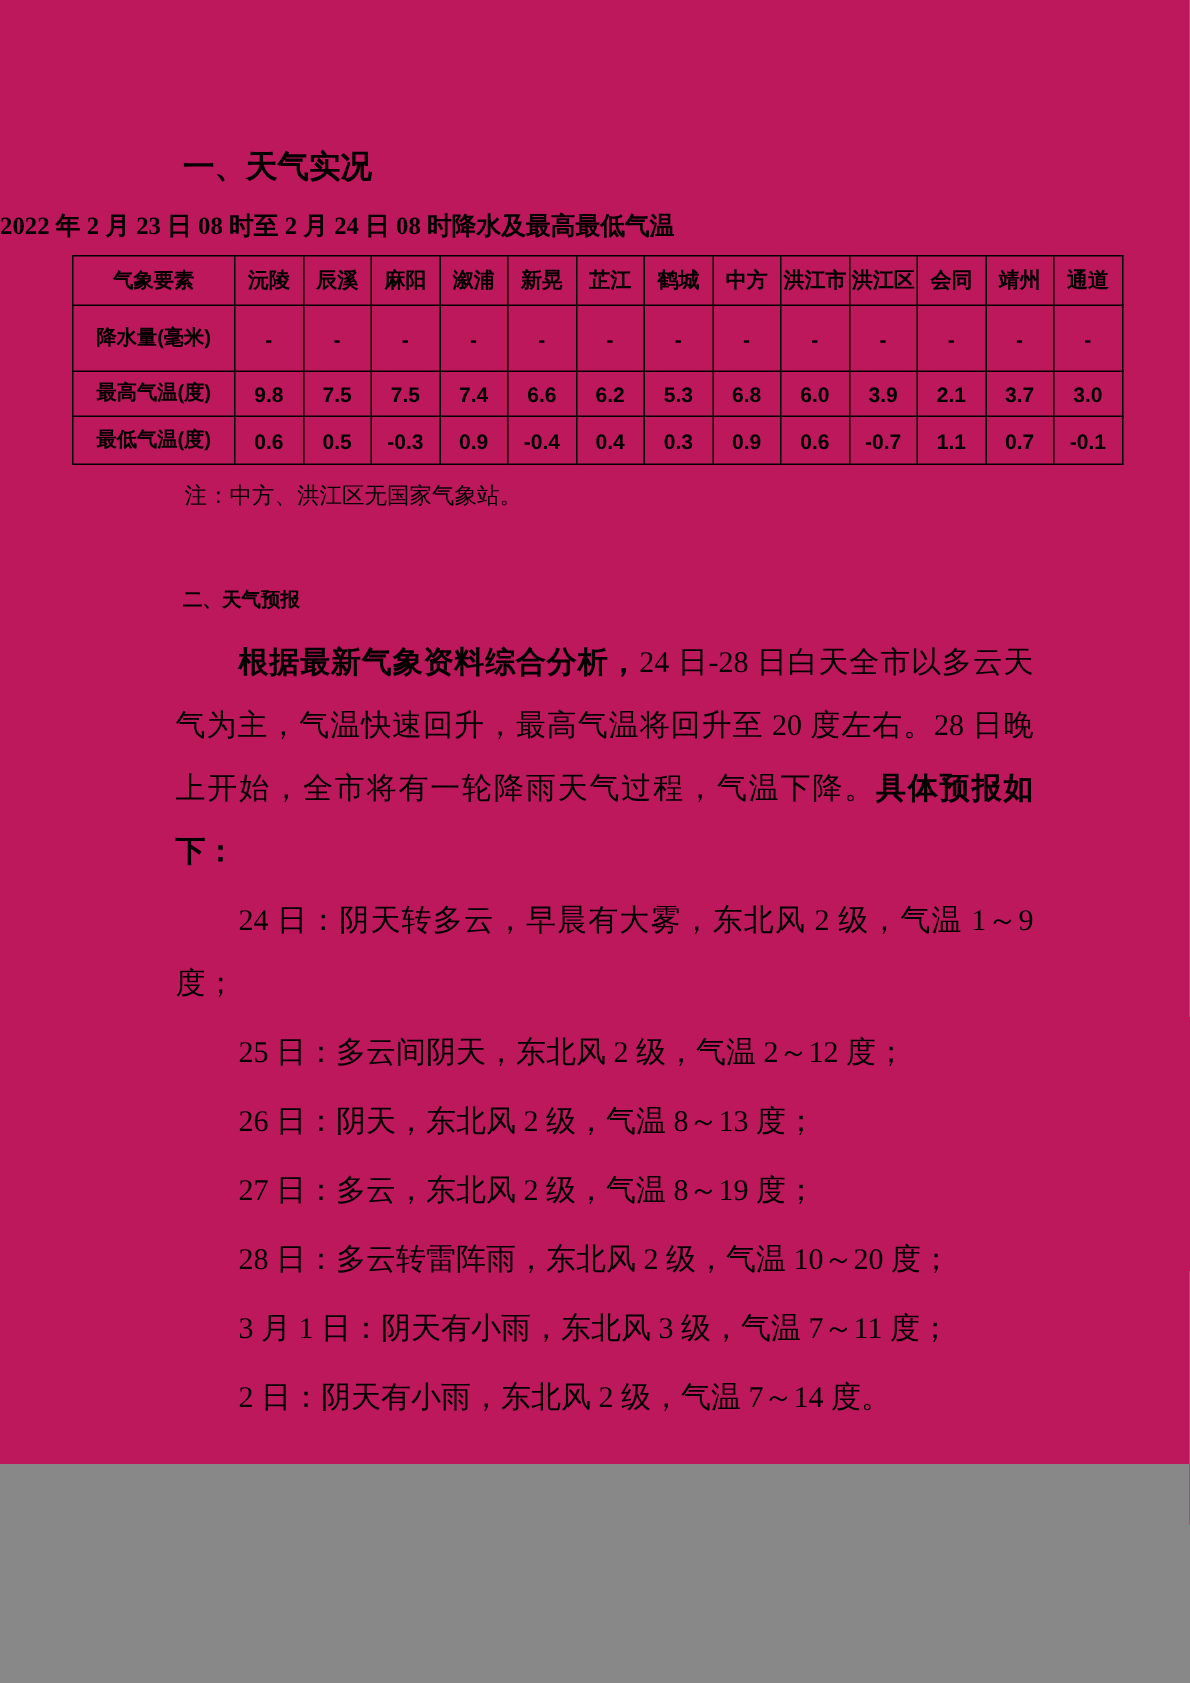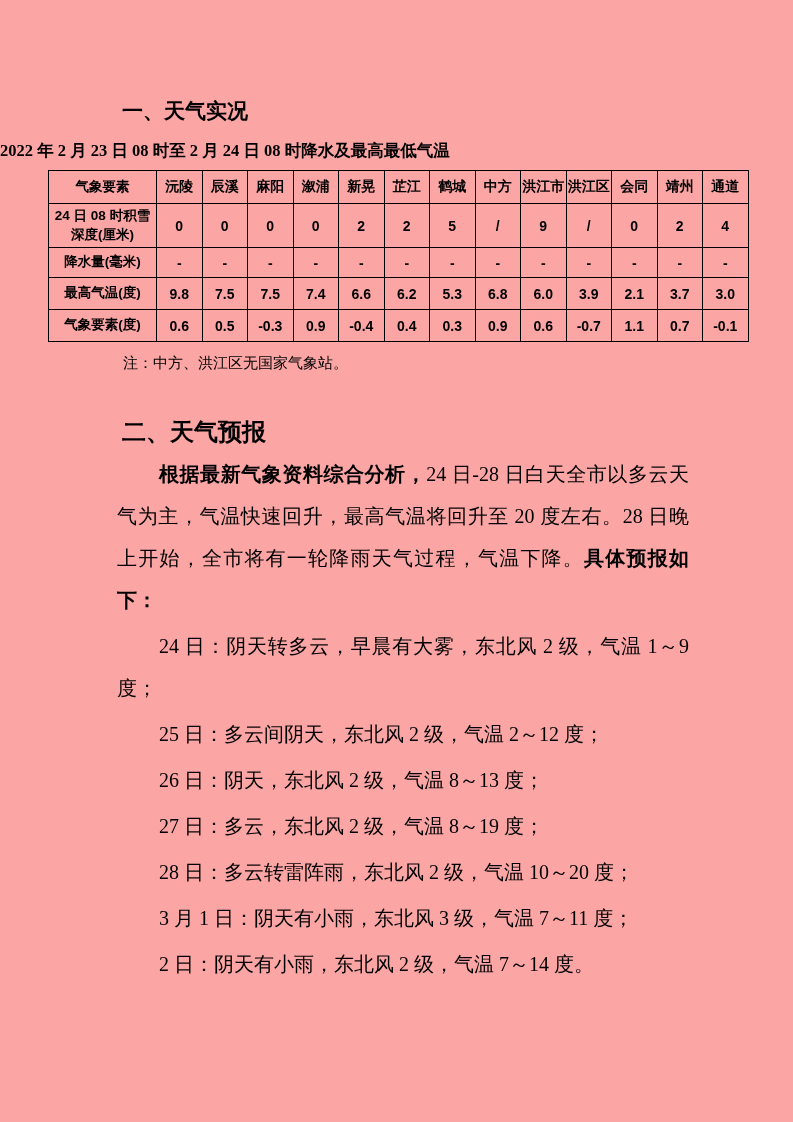--- a/index.html
+++ b/index.html
@@ -1,22 +1,22 @@
 <!DOCTYPE html>
 <html><head>
 <meta charset="utf-8">
 <style>
   * { margin: 0; padding: 0; box-sizing: border-box; }
   html, body { background: #888; }
   .page {
     position: relative;
     width: 793px;
-    height: 1122px;
+    height: 976px;
     margin: 0 auto;
-    background: #fca5a5;
+    background: #be185d;
     color: #000000;
     font-family: "Liberation Serif", "DejaVu Serif", serif;
     overflow: hidden;
   }
   .heading1 {
     padding-top: 97px;
     margin-left: 122px;
     font-size: 21px;
     line-height: 28px;
     font-weight: bold;
@@ -53,21 +53,21 @@
   table.weather td.row-label { font-size: 13.5px; line-height: 1.35; margin-top: 36px; }
   .note {
     margin-top: 11px;
     margin-left: 123px;
     font-size: 15px;
     line-height: 20px;
   }
   .heading2 {
     margin-top: 45px;
     margin-left: 122px;
-    font-size: 24px;
+    font-size: 13px;
     line-height: 28px;
     font-weight: bold;
   }
   .body-text {
     margin: 7px 100px 0 113px;
     font-size: 20px;
     line-height: 42px;
     text-align: justify;
   }
   .body-text p { text-indent: 42px; margin: 4px; }
@@ -112,36 +112,20 @@
           <td>中方</td>
           <td>洪江市</td>
           <td>洪江区</td>
           <td>会同</td>
           <td>靖州</td>
           <td>通道</td>
         </tr>
     </thead>
     <tbody id="table-body">
         <tr>
-          <td class="row-label">24 日 08 时积雪深度(厘米)</td>
-          <td>0</td>
-          <td>0</td>
-          <td>0</td>
-          <td>0</td>
-          <td>2</td>
-          <td>2</td>
-          <td>5</td>
-          <td>/</td>
-          <td>9</td>
-          <td>/</td>
-          <td>0</td>
-          <td>2</td>
-          <td>4</td>
-        </tr>
-        <tr>
           <td class="row-label">降水量(毫米)</td>
           <td>-</td>
           <td>-</td>
           <td>-</td>
           <td>-</td>
           <td>-</td>
           <td>-</td>
           <td>-</td>
           <td>-</td>
           <td>-</td>
@@ -160,21 +144,21 @@
           <td>6.2</td>
           <td>5.3</td>
           <td>6.8</td>
           <td>6.0</td>
           <td>3.9</td>
           <td>2.1</td>
           <td>3.7</td>
           <td>3.0</td>
         </tr>
         <tr>
-          <td class="row-label">气象要素(度)</td>
+          <td class="row-label">最低气温(度)</td>
           <td>0.6</td>
           <td>0.5</td>
           <td>-0.3</td>
           <td>0.9</td>
           <td>-0.4</td>
           <td>0.4</td>
           <td>0.3</td>
           <td>0.9</td>
           <td>0.6</td>
           <td>-0.7</td>

